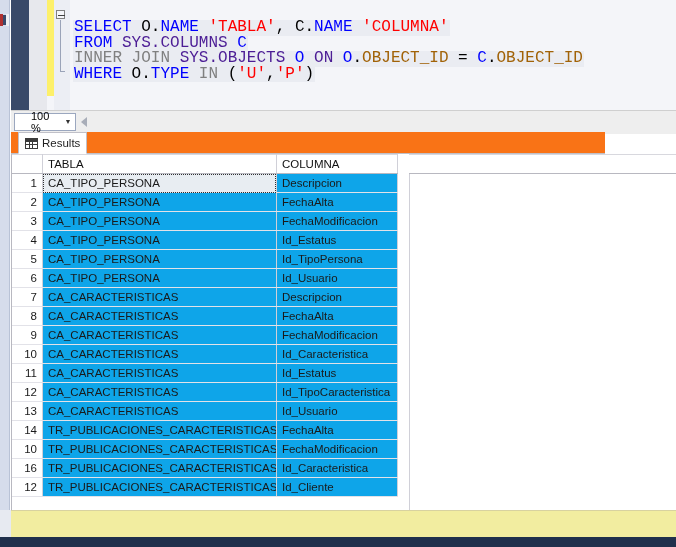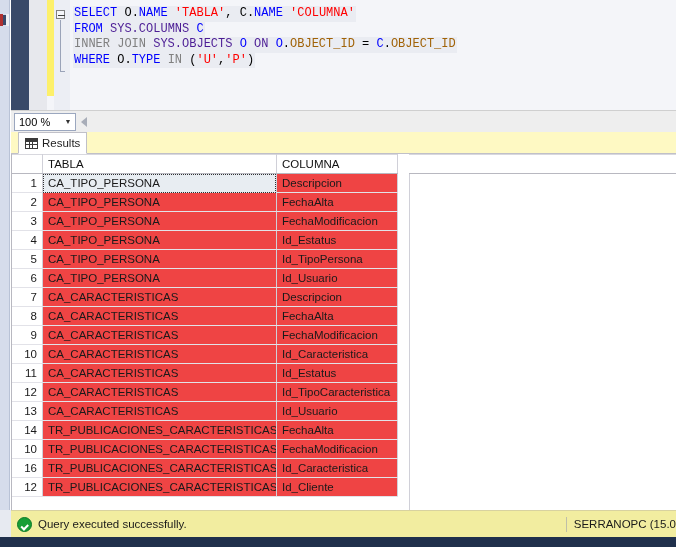--- a/index.html
+++ b/index.html
@@ -92,23 +92,23 @@
   }
   .outline-foot {
     position: absolute;
     left: 31px; top: 71px;
     width: 5px; height: 1px;
     background: #9aa3b8;
   }
 
   .code-block {
     position: absolute;
-    left: 44px; top: 6px;
+    left: 44px; top: 20px;
     font-family: "Liberation Mono", monospace;
-    font-size: 12px;
+    font-size: 16px;
     line-height: 15.6px;
     white-space: pre;
     color: #000000;
   }
   .code-line {
     display: block;
     background: #eaecf2;
     width: fit-content;
     padding: 0 1px;
   }
@@ -133,21 +133,21 @@
     left: 3px; top: 2px;
     width: 62px; height: 18px;
     background: #ffffff;
     border: 1px solid #9ba7bf;
     display: flex;
     align-items: center;
   }
   .zoom-combo .zval {
     font-size: 11px;
     color: #000000;
-    padding-left: 4px;
+    padding-left: 16px;
     flex: 1;
   }
   .zoom-combo .zarrow {
     width: 14px;
     text-align: center;
     font-size: 7px;
     color: #333;
     line-height: 16px;
   }
   .split-arrow {
@@ -156,22 +156,22 @@
     width: 0; height: 0;
     border-top: 5px solid transparent;
     border-bottom: 5px solid transparent;
     border-right: 6px solid #a8adb8;
   }
 
   
   .tabs-bar {
     position: absolute;
     left: 11px; top: 132px;
-    width: 665px; height: 22px;
-    background: #fef9c3;
+    width: 594px; height: 22px;
+    background: #f97316;
     border-bottom: 1px solid #c0c0c8;
   }
   .tab {
     position: absolute;
     top: 0;
     height: 22px;
     display: flex;
     align-items: center;
     gap: 4px;
     padding: 0 6px;
@@ -250,21 +250,21 @@
   .grid-table th, .grid-table td {
     height: 19px;
     padding: 0 0 0 5px;
     border-right: 1px solid #d0d0d8;
     border-bottom: 1px solid #e2e2e8;
     text-align: left;
     font-weight: normal;
     white-space: nowrap;
     overflow: hidden;
     vertical-align: middle;
-    background: #ef4444;
+    background: #0ea5e9;
   }
   .grid-table thead th {
     background: #ffffff;
     border-bottom: 1px solid #b8b8c0;
     border-top: 1px solid #d8d8de;
     color: #111111;
   }
   .col-rownum { width: 30px; }
   .col-tabla  { width: 230px; }
   .col-colna  { width: 119px; }
@@ -511,24 +511,17 @@
             <td class="rownum">12</td>
             <td>TR_PUBLICACIONES_CARACTERISTICAS</td>
             <td>Id_Cliente</td>
           </tr>
         </tbody>
     </table>
   </div>
 
   <div class="bottom-left-white"></div>
   <div class="status-bar">
-    <div class="status-left">
-      <span class="check-icon"></span>
-      <span class="status-text">Query executed successfully.</span>
-    </div>
-    <div class="status-right">
-      <span class="status-server">SERRANOPC (15.0</span>
-    </div>
   </div>
 
   <div class="taskbar"></div>
 
 </div>
 
 </body></html>

